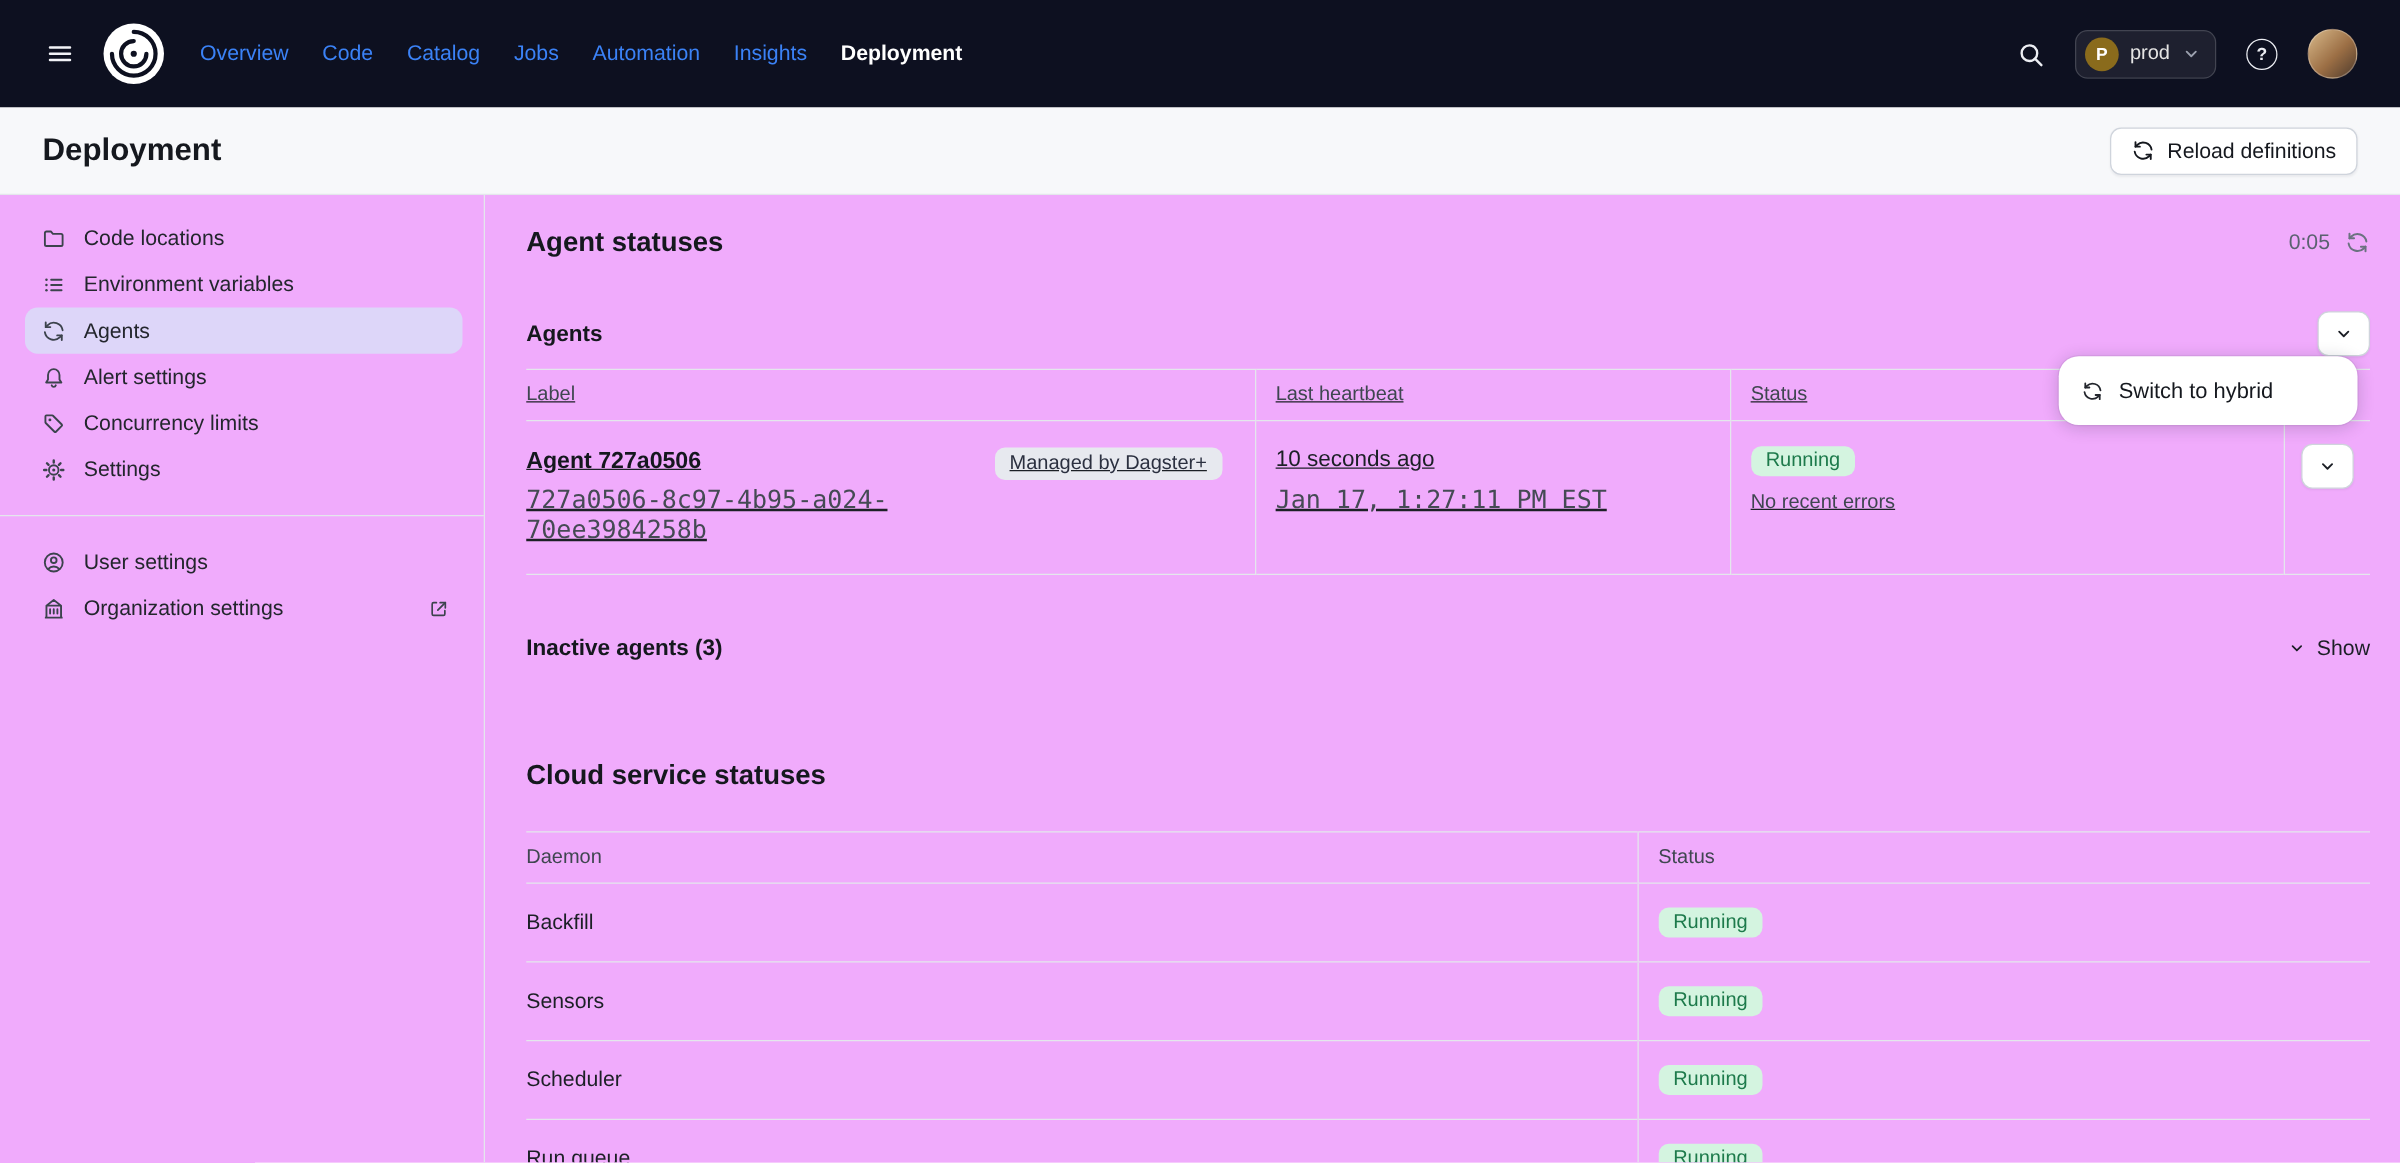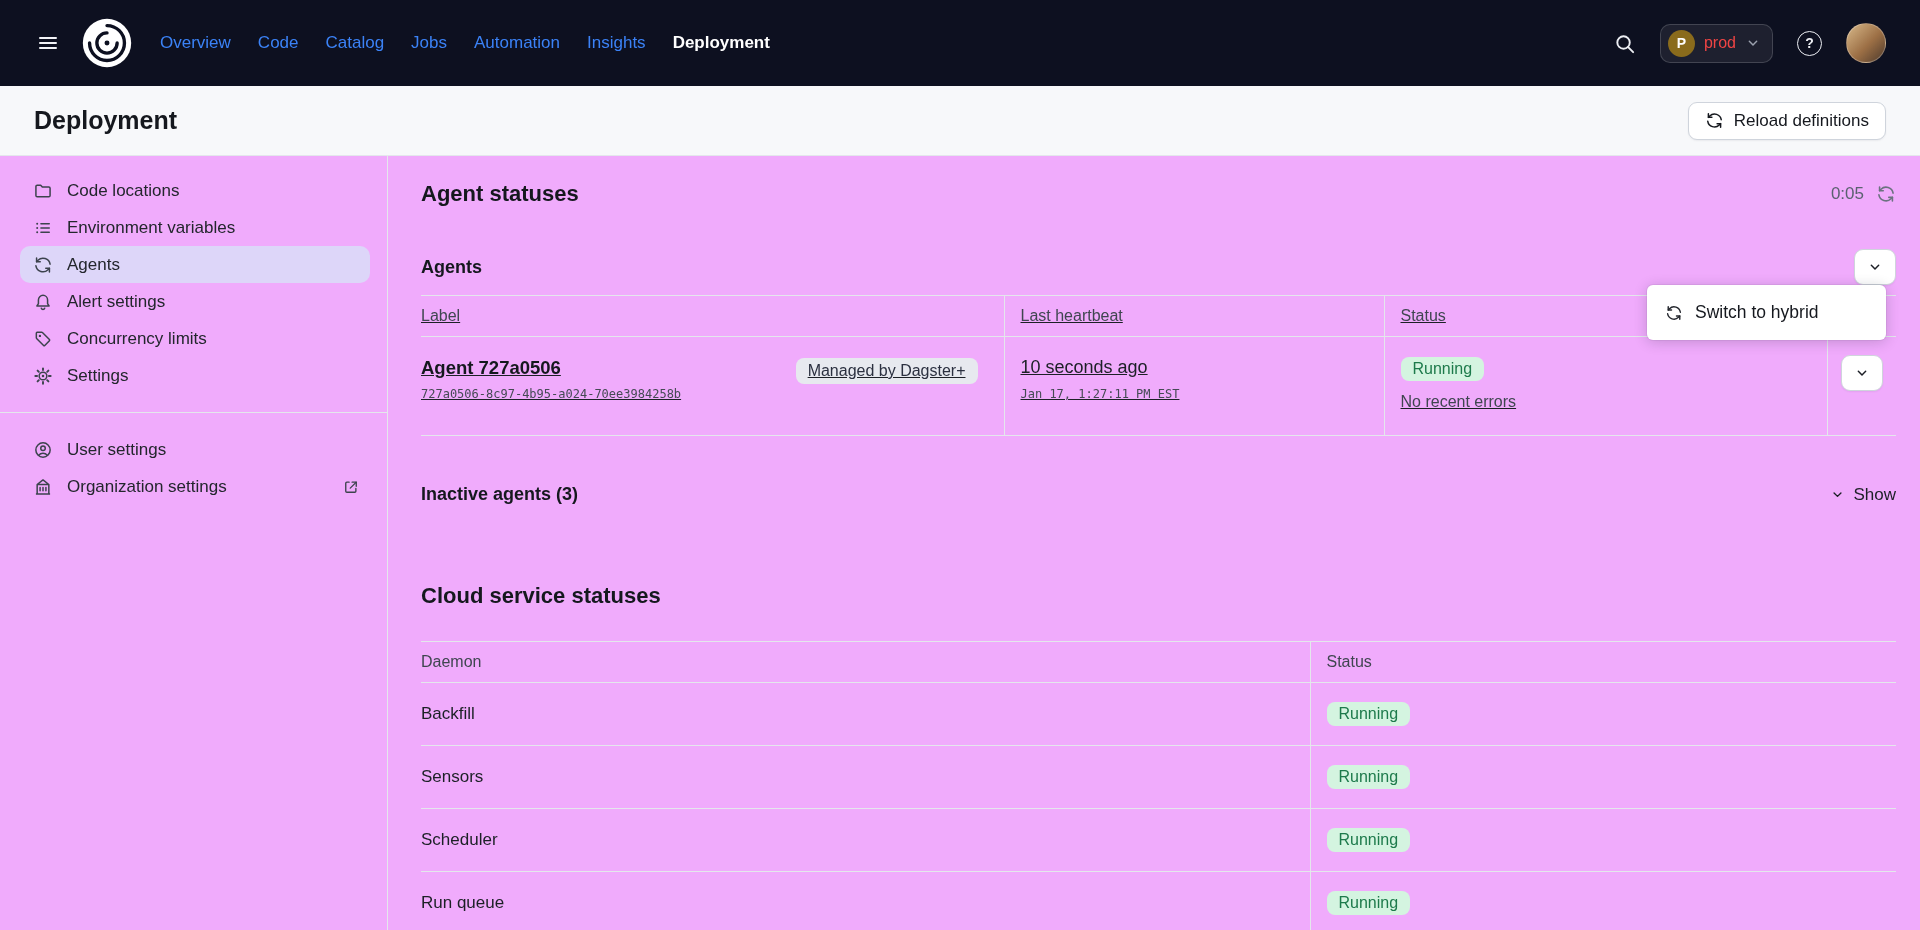--- a/index.html
+++ b/index.html
@@ -11,21 +11,21 @@
   .topnav { height:86px; background:#0d1020; display:flex; align-items:center; padding:0 34px 0 28px; }
   .hamburger { width:40px; height:40px; display:flex; align-items:center; justify-content:center; color:#f2f3f7; cursor:pointer; }
   .logo { width:54px; height:54px; margin:0 26px 0 12px; cursor:pointer; }
   .nav-links { display:flex; align-items:center; gap:27px; }
   .nav-link { font-size:17px; color:#3b82f6; cursor:pointer; white-space:nowrap; }
   .nav-link.active { color:#ffffff; font-weight:700; }
   .topnav-right { margin-left:auto; display:flex; align-items:center; gap:24px; }
   .nav-icon { color:#eceef3; cursor:pointer; }
   .deploy-pill { display:flex; align-items:center; gap:9px; background:rgba(255,255,255,0.07); border:1px solid rgba(255,255,255,0.16); border-radius:10px; padding:5px 11px 5px 7px; cursor:pointer; }
   .deploy-avatar { width:27px; height:27px; border-radius:50%; background:#8a6b1c; color:#fff; font-size:14px; font-weight:700; display:flex; align-items:center; justify-content:center; }
-  .deploy-name { color:#ef4444; font-size:16px; }
+  .deploy-name { color:#e5e5e5; font-size:16px; }
   .pill-caret { color:#9ba0ae; }
   .help-circle { width:25px; height:25px; border:1.8px solid #eceef3; border-radius:50%; color:#eceef3; display:flex; align-items:center; justify-content:center; font-size:14px; font-weight:700; cursor:pointer; }
   .user-avatar { width:40px; height:40px; border-radius:50%; background:linear-gradient(135deg,#d8b98a 0%,#9c6f45 55%,#4d3a2c 100%); border:1px solid rgba(255,255,255,0.25); cursor:pointer; }
 
   
   .page-header { height:70px; background:#f7f8fa; border-bottom:1px solid #e4e7ec; display:flex; align-items:center; padding:0 34px; }
   .page-title { font-size:25px; font-weight:700; color:#15181e; }
   .reload-btn { margin-left:auto; display:flex; align-items:center; gap:10px; background:#ffffff; border:1px solid #cfd4dc; border-radius:9px; padding:8px 16px; font-size:17px; color:#15181e; box-shadow:0 1px 2px rgba(16,24,40,.06); cursor:pointer; font-family:inherit; }
 
   
@@ -54,40 +54,40 @@
   table.tbl { width:100%; border-collapse:collapse; table-layout:fixed; border-top:1px solid #e4e7ec; }
   .tbl th { font-size:16px; font-weight:400; color:#3f4650; text-align:left; padding:11px 16px; }
   .tbl th:first-child, .tbl td:first-child { padding-left:0; }
   .tbl th + th, .tbl td + td { border-left:1px solid #e4e7ec; }
   .tbl tr { border-bottom:1px solid #e4e7ec; }
 
   .agents-tbl { margin-top:9px;text-decoration:underline; }
   .agents-tbl td { padding:20px 16px 24px; vertical-align:top; }
   .label-cell { display:flex; justify-content:space-between; align-items:flex-start; }
   .agent-name { font-size:18.5px; font-weight:700; color:#15181e; }
-  .mono { font-family:"DejaVu Sans Mono", monospace; font-size:12px; color:#454a54; }
+  .mono { font-family:"DejaVu Sans Mono", monospace; font-size:20px; color:#454a54; }
   .agent-uuid { margin-top:8px; }
   .hb-rel { font-size:18px; color:#1c2026; }
   .hb-time { margin-top:9px; }
   .badge-gray { background:#e7e9ef; color:#2b3040; font-size:16px; padding:4px 12px; border-radius:8px; white-space:nowrap; margin-right:10px; margin-top:1px; }
   .badge-green { display:inline-block; background:#d4f4e0; color:#1d7a4b; font-size:16px; padding:3px 12px; border-radius:8px; }
   .status-note { margin-top:12px; font-size:16px; color:#3f4650; }
   .action-cell { padding:18px 0 0 0 !important; text-align:center; }
   .action-cell .chev-btn { margin:0 auto; }
 
   .inactive-row { margin-top:48px; display:flex; align-items:center; justify-content:space-between; }
   .inactive-label { font-size:18px; font-weight:700; color:#15181e; }
   .show-toggle { display:flex; align-items:center; gap:8px; font-size:17px; font-weight:500; color:#1c1f26; cursor:pointer; }
 
   .cloud-title { margin-top:78px; }
   .cloud-tbl { margin-top:32px; }
   .cloud-tbl td { padding:19px 16px; vertical-align:middle; font-size:17px; color:#1c2026; }
 
   
-  .dropdown { position:absolute; top:129px; right:34px; width:239px; background:#ffffff; border-radius:6px; box-shadow:0 2px 14px rgba(16,24,40,.20), 0 0 0 1px rgba(16,24,40,.05); padding:5px; z-index:10; }
+  .dropdown { position:absolute; top:129px; right:34px; width:239px; background:#ffffff; border-radius:16px; box-shadow:0 2px 14px rgba(16,24,40,.20), 0 0 0 1px rgba(16,24,40,.05); padding:5px; z-index:10; }
   .menu-item { display:flex; align-items:center; gap:12px; padding:12px 13px; border-radius:7px; font-size:17.5px; color:#15181e; cursor:pointer; }
   .menu-item .m-icon { width:18px; height:18px; color:#23262d; }
   .menu-item .m-icon svg { width:18px; height:18px; }
 </style>
 </head>
 <body>
 
 <div class="topnav">
   <div class="hamburger">
     <svg width="24" height="24" viewBox="0 0 24 24" fill="none" stroke="currentColor" stroke-width="2" stroke-linecap="round">

